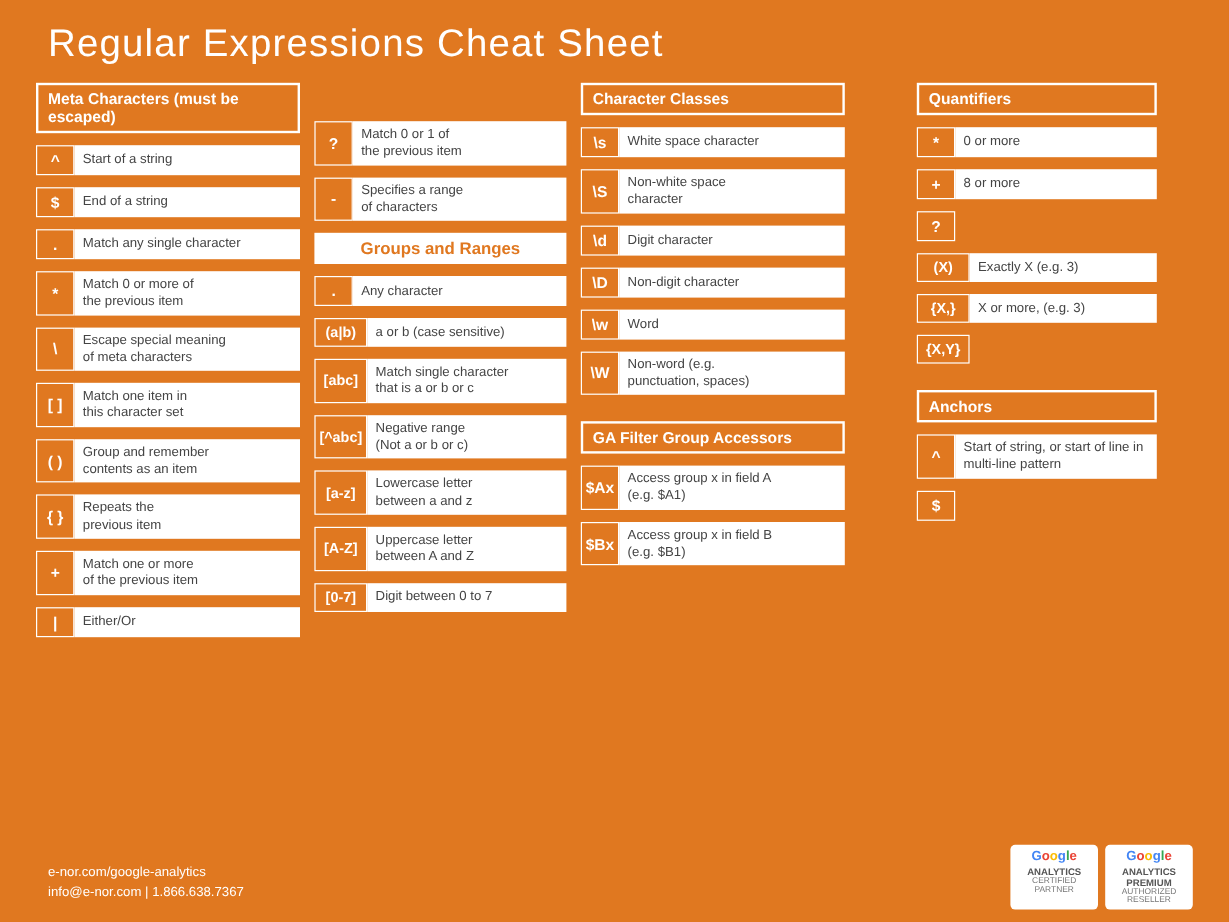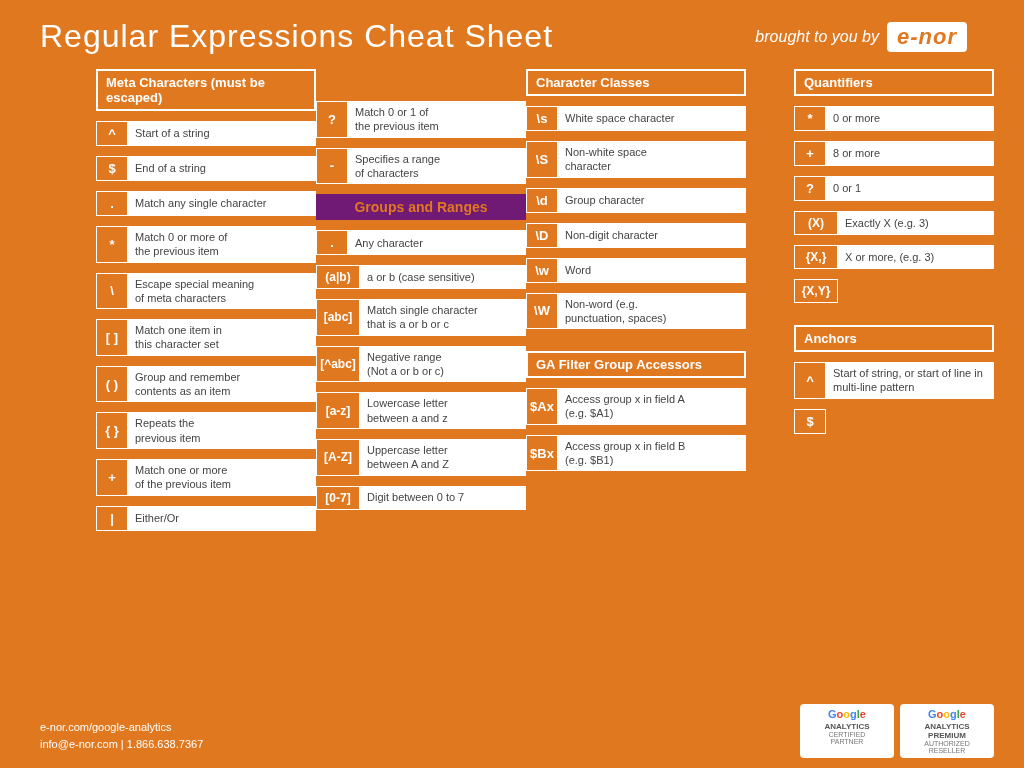--- a/index.html
+++ b/index.html
@@ -9,21 +9,21 @@
       width: 1024px;
       height: 768px;
       overflow: hidden;
       position: relative;
     }
 
     .header {
       display: flex;
       align-items: center;
       justify-content: space-between;
-      padding: 18px 57px 10px 40px;
+      padding: 18px 40px 10px 40px;
       gap: 11px;
     }
     .header-title {
       color: white;
       font-size: 32px;
       font-weight: 300;
       letter-spacing: 1px;
     }
     .header-brand {
       color: white;
@@ -39,24 +39,23 @@
       font-weight: bold;
       font-size: 22px;
       padding: 2px 10px;
       border-radius: 4px;
       font-style: normal;
       letter-spacing: 1px;
     }
 
     .main-content {
       display: flex;
-      gap: 0;
+      gap: 12px;
       padding: 0 30px;
       margin-top: 4px;
-      justify-content: flex-end;
     }
 
     .column {
       display: flex;
       flex-direction: column;
       gap: 6px;
     }
 
     .col1 { flex: 0 0 220px; }
     .col2 { flex: 0 0 210px; }
@@ -113,21 +112,21 @@
       font-weight: bold;
       width: 44px;
       min-width: 44px;
       display: flex;
       align-items: center;
       justify-content: center;
       padding: 4px 2px;
     }
 
     .groups-title {
-      background: #701a75;
+      background: #ffffff;
       color: #E07820;
       font-weight: bold;
       font-size: 14px;
       padding: 5px 8px;
       text-align: center;
       margin-bottom: 4px;
       border: none;
     }
 
     .footer {
@@ -147,21 +146,21 @@
       gap: 6px;
     }
 
     .google-badge {
       background: white;
       border-radius: 4px;
       padding: 4px 8px;
       text-align: center;
       font-size: 9px;
       color: #333;
-      width: 94px;
+      width: 73px;
     }
     .google-badge .g-text {
       color: #4285F4;
       font-weight: bold;
       font-size: 11px;
     }
     .google-badge .g-text span:nth-child(2) { color: #EA4335; }
     .google-badge .g-text span:nth-child(3) { color: #FBBC04; }
     .google-badge .g-text span:nth-child(4) { color: #4285F4; }
     .google-badge .g-text span:nth-child(5) { color: #34A853; }
@@ -175,24 +174,20 @@
     .badge-type {
       font-size: 7px;
       color: #777;
     }
   </style>
 </head>
 <body>
 
 <div class="header">
   <div class="header-title">Regular Expressions Cheat Sheet</div>
-  <div class="header-brand">
-    <span>brought to you by</span>
-    <span class="brand-logo"><em>e-nor</em></span>
-  </div>
 </div>
 
 <div class="main-content">
 
   <div class="column col1">
     <div class="section-title">Meta Characters (must be escaped)</div>
     <div class="item-row">
       <div class="item-symbol">^</div>
       <div class="item-desc">Start of a string</div>
     </div>
@@ -280,21 +275,21 @@
     <div class="item-row">
       <div class="item-symbol">\s</div>
       <div class="item-desc">White space character</div>
     </div>
     <div class="item-row">
       <div class="item-symbol">\S</div>
       <div class="item-desc">Non-white space<br>character</div>
     </div>
     <div class="item-row">
       <div class="item-symbol">\d</div>
-      <div class="item-desc">Group character</div>
+      <div class="item-desc">Digit character</div>
     </div>
     <div class="item-row">
       <div class="item-symbol">\D</div>
       <div class="item-desc">Non-digit character</div>
     </div>
     <div class="item-row">
       <div class="item-symbol">\w</div>
       <div class="item-desc">Word</div>
     </div>
     <div class="item-row">
@@ -318,21 +313,20 @@
     <div class="item-row">
       <div class="item-symbol">*</div>
       <div class="item-desc">0 or more</div>
     </div>
     <div class="item-row">
       <div class="item-symbol">+</div>
       <div class="item-desc">8 or more</div>
     </div>
     <div class="item-row">
       <div class="item-symbol">?</div>
-      <div class="item-desc">0 or 1</div>
     </div>
     <div class="item-row">
       <div class="item-symbol-wide">(X)</div>
       <div class="item-desc">Exactly X (e.g. 3)</div>
     </div>
     <div class="item-row">
       <div class="item-symbol-wide">{X,}</div>
       <div class="item-desc">X or more, (e.g. 3)</div>
     </div>
     <div class="item-row">

